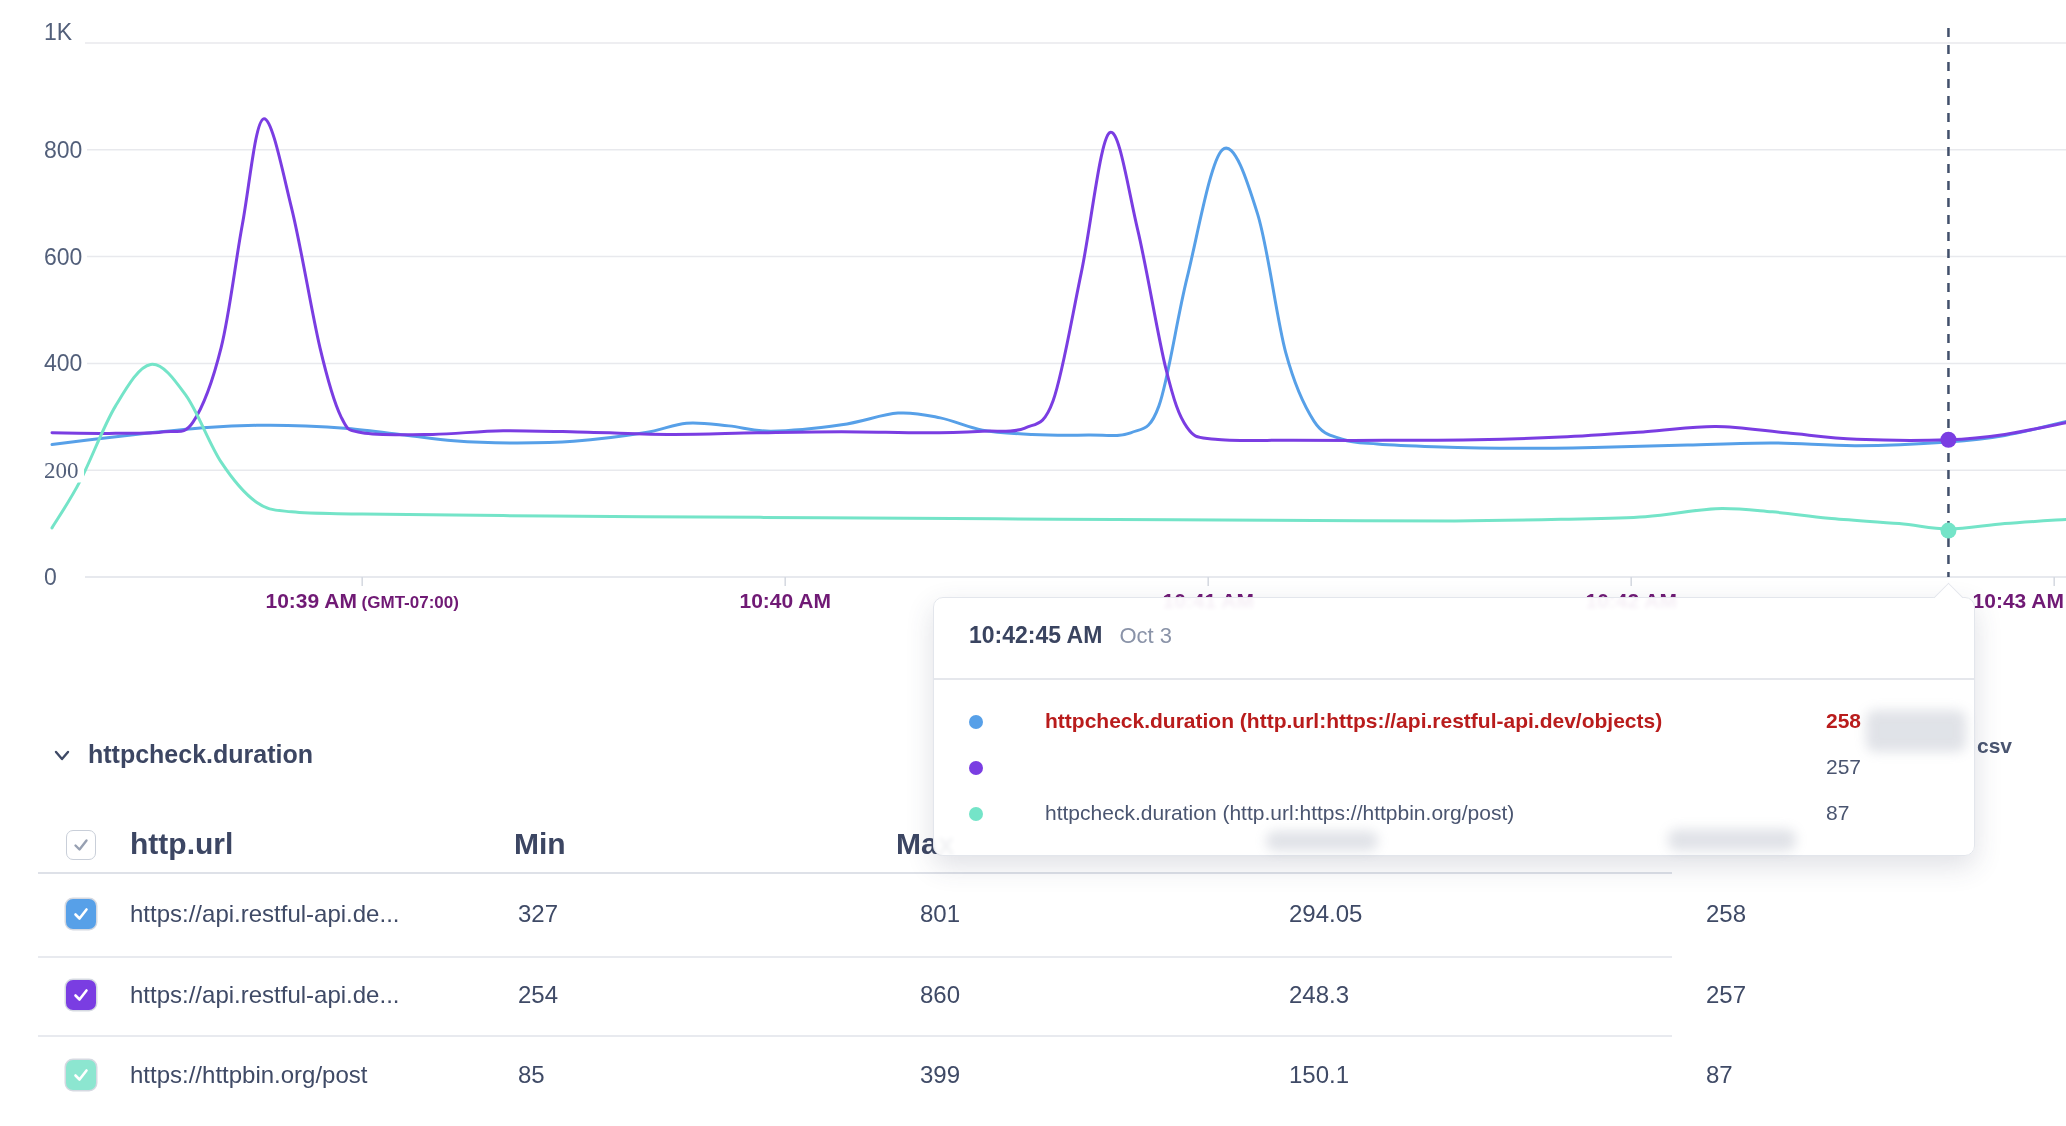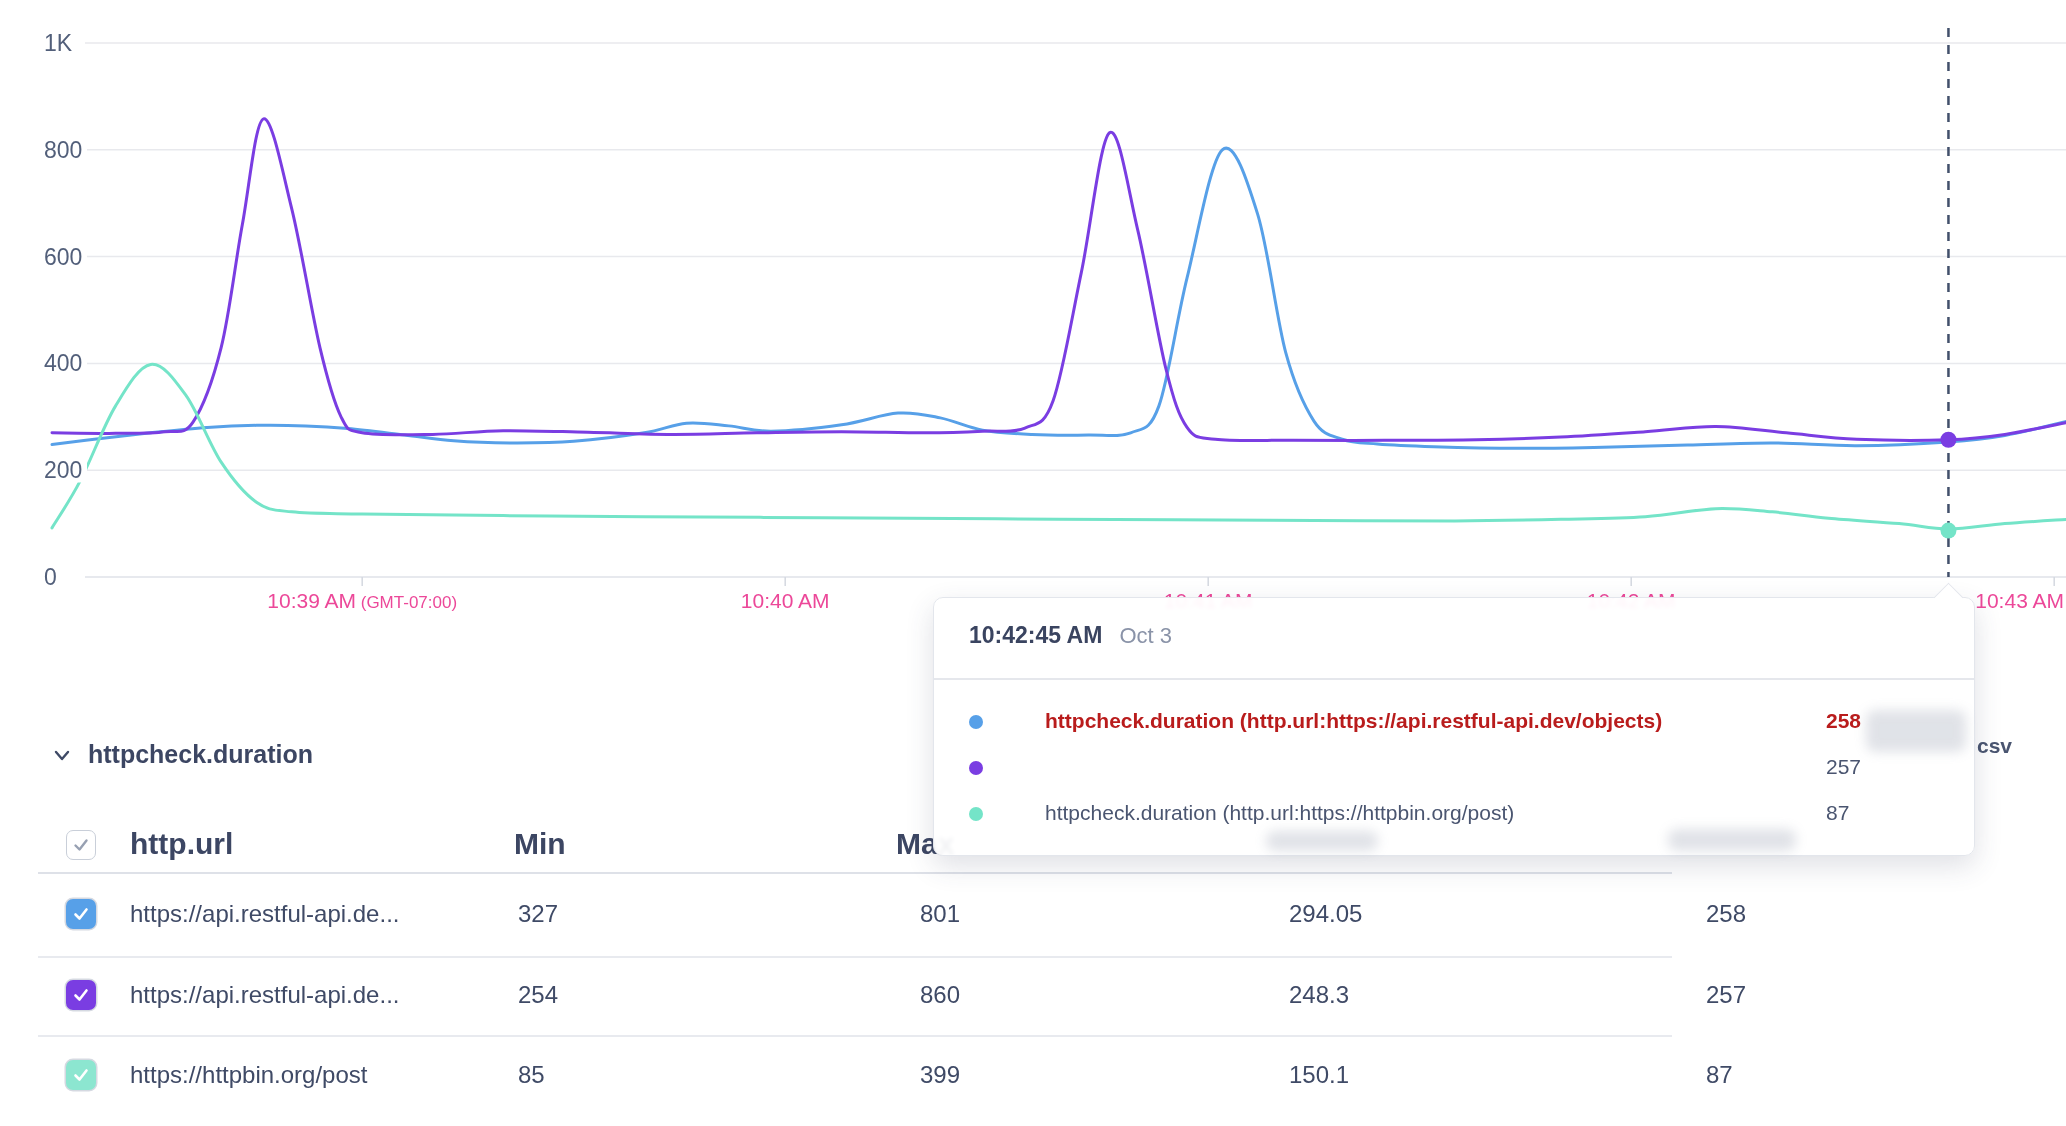--- a/index.html
+++ b/index.html
@@ -11,21 +11,21 @@
   
   #chart-region{position:absolute;left:0;top:0;width:2066px;height:640px;}
   #chart-svg{position:absolute;left:0;top:0;}
   .y-label{
     position:absolute;left:44px;transform:translateY(-50%);
     font-size:23px;color:#525f7a;background:#fff;padding:1px 5px 1px 0;
     line-height:1;z-index:3;
   }
   .x-label{
     position:absolute;top:588px;transform:translateX(-50%);
-    font-size:21px;color:#ec4899;white-space:nowrap;z-index:1;line-height:1.2;
+    font-size:21px;color:#701a75;white-space:nowrap;z-index:1;line-height:1.2;font-weight:bold;
   }
   .x-label .tz{font-size:17px;}
   
   .section-header{position:absolute;left:50px;top:740px;display:flex;align-items:center;z-index:2;}
   .chev{width:24px;height:24px;margin-right:14px;cursor:pointer;}
   .section-title{font-size:25px;font-weight:bold;color:#3c4663;}
   .csv-link{
     position:absolute;left:1977px;top:734px;font-size:21px;font-weight:bold;
     color:#4a5570;z-index:2;cursor:pointer;
   }
@@ -82,25 +82,25 @@
       <line x1="1631.2" y1="577" x2="1631.2" y2="586" stroke="#d4d8e0" stroke-width="1.5"></line>
       <line x1="2054.2" y1="577" x2="2054.2" y2="586" stroke="#d4d8e0" stroke-width="1.5"></line>
       <path d="M52,444.568C59.05,443.678 77.85,441.1859999999999 94.3,439.22799999999995C110.75,437.27 131.89999999999998,434.77799999999996 150.7,432.82C169.5,430.862 189.475,428.726 207.1,427.48C224.725,426.23400000000004 240,425.611 256.45,425.344C272.9,425.077 290.525,425.344 305.79999999999995,425.878C321.07499999999993,426.412 331.65,427.03499999999997 348.09999999999997,428.548C364.54999999999995,430.06100000000004 386.875,432.909 404.5,434.956C422.125,437.00300000000004 436.22499999999997,439.495 453.84999999999997,440.83C471.47499999999997,442.16499999999996 490.275,442.877 510.25,442.966C530.225,443.055 551.375,443.05500000000006 573.6999999999999,441.36400000000003C596.0249999999999,439.673 625.3999999999999,435.846 644.1999999999999,432.82C663,429.794 672.4,424.36499999999995 686.5,423.20799999999997C700.6,422.051 714.6999999999999,424.543 728.8,425.878C742.9,427.21299999999997 752.3,431.39599999999996 771.1,431.21799999999996C789.9000000000001,431.03999999999996 820.45,427.836 841.6,424.81C862.75,421.784 881.55,414.219 898,413.062C914.45,411.90500000000003 926.1999999999999,415.02 940.3,417.868C954.4,420.716 967.325,427.39099999999996 982.6,430.15C997.875,432.909 1014.3249999999998,433.62100000000004 1031.9499999999998,434.422C1049.5749999999998,435.223 1071.8999999999999,435.223 1088.35,434.956C1104.8,434.689 1118.8999999999999,437.626 1130.6499999999999,432.82C1142.3999999999999,428.014 1149.4499999999998,431.93 1158.85,406.12C1168.25,380.31 1176.475,320.68 1187.05,277.96C1197.625,235.23999999999998 1210.55,160.47999999999996 1222.3,149.79999999999995C1234.05,139.11999999999995 1246.975,180.05999999999997 1257.55,213.88C1268.125,247.70000000000002 1276.35,318.18800000000005 1285.75,352.72C1295.15,387.252 1304.5500000000002,406.654 1313.95,421.072C1323.35,435.49 1331.5749999999998,435.40099999999995 1342.1499999999999,439.22799999999995C1352.725,443.05499999999995 1362.1249999999998,442.788 1377.3999999999999,444.034C1392.675,445.28 1410.3,445.99199999999996 1433.8,446.70399999999995C1457.3,447.41599999999994 1490.1999999999998,448.217 1518.3999999999999,448.306C1546.6,448.395 1574.8,447.772 1603,447.238C1631.2,446.704 1659.3999999999999,445.81399999999996 1687.6,445.102C1715.8,444.39 1744,442.877 1772.2,442.966C1800.4,443.055 1827.425,445.81399999999996 1856.8,445.63599999999997C1886.175,445.45799999999997 1923.775,443.589 1948.45,441.898C1973.125,440.20700000000005 1984.875,438.961 2004.85,435.49C2024.8249999999998,432.019 2057.7250000000004,423.475 2068.3,421.072" fill="none" stroke="#57a0e8" stroke-width="3" stroke-linecap="round"></path>
       <path d="M52,432.82C62.574999999999996,432.909 96.64999999999999,433.532 115.44999999999999,433.354C134.25,433.176 151.875,433.621 164.8,431.75199999999995C177.72500000000002,429.8829999999999 183.6,436.202 193,422.14C202.4,408.078 212.975,380.31 221.2,347.38C229.42499999999998,314.45 235.29999999999998,262.652 242.35,224.56C249.4,186.468 255.275,121.49799999999998 263.5,118.82799999999997C271.725,116.15799999999997 282.3,170.44799999999995 291.7,208.53999999999996C301.09999999999997,246.63199999999998 311.67499999999995,312.67 319.9,347.38C328.125,382.09 334,402.55999999999995 341.05,416.79999999999995C348.1,431.03999999999996 346.925,429.883 362.2,432.82C377.47499999999997,435.757 409.2,434.778 432.7,434.422C456.2,434.06600000000003 477.35,431.03999999999996 503.2,430.68399999999997C529.05,430.328 559.5999999999999,431.663 587.8,432.286C616,432.909 644.1999999999999,434.333 672.4,434.422C700.6,434.511 728.8,433.265 757,432.82C785.2,432.375 813.4000000000001,431.75199999999995 841.6,431.75199999999995C869.8,431.75199999999995 902.6999999999999,432.909 926.1999999999999,432.82C949.6999999999999,432.731 966.15,432.01899999999995 982.6,431.21799999999996C999.0500000000001,430.417 1013.1500000000001,433.087 1024.9,428.014C1036.65,422.94100000000003 1043.6999999999998,426.679 1053.1,400.78C1062.5,374.881 1071.8999999999999,317.298 1081.3,272.62C1090.7,227.942 1100.1,139.832 1109.5,132.712C1118.9,125.59199999999998 1128.3000000000002,190.56199999999998 1137.7,229.89999999999998C1147.1,269.238 1157.675,335.81 1165.8999999999999,368.74C1174.1249999999998,401.67 1178.8249999999998,415.732 1187.05,427.48C1195.275,439.228 1197.625,437.092 1215.25,439.22799999999995C1232.875,441.3639999999999 1264.6,440.118 1292.8,440.296C1321,440.474 1353.9,440.385 1384.45,440.296C1415,440.207 1446.725,440.296 1476.1,439.762C1505.475,439.228 1532.5,438.427 1560.7,437.092C1588.9,435.75699999999995 1619.45,433.5319999999999 1645.3,431.75199999999995C1671.1499999999999,429.972 1692.3,426.234 1715.8,426.412C1739.3,426.59 1762.8,430.68399999999997 1786.3,432.82C1809.8,434.956 1829.7749999999999,438.07099999999997 1856.8,439.22799999999995C1883.825,440.38499999999993 1923.775,440.563 1948.45,439.762C1973.125,438.961 1984.875,437.35900000000004 2004.85,434.422C2024.8249999999998,431.485 2057.7250000000004,424.187 2068.3,422.14" fill="none" stroke="#7a3de2" stroke-width="3" stroke-linecap="round"></path>
       <path d="M52,527.872C56.7,520.04 69.625,501.17199999999997 80.2,480.88C90.775,460.588 103.69999999999999,425.522 115.44999999999999,406.12C127.19999999999999,386.718 138.95,366.24799999999993 150.7,364.46799999999996C162.45,362.688 174.2,379.153 185.95,395.44C197.7,411.727 209.45,444.39 221.2,462.19C232.95,479.99 244.7,493.963 256.45,502.24C268.2,510.517 274.075,509.89399999999995 291.7,511.852C309.325,513.81 326.95,513.365 362.2,513.988C397.45,514.6110000000001 456.2,515.145 503.2,515.59C550.1999999999999,516.0350000000001 591.3249999999999,516.302 644.1999999999999,516.658C697.0749999999999,517.014 761.6999999999999,517.37 820.4499999999999,517.726C879.1999999999999,518.082 937.9499999999999,518.438 996.6999999999999,518.794C1055.45,519.15 1120.075,519.595 1172.95,519.862C1225.825,520.1289999999999 1266.95,520.218 1313.95,520.396C1360.95,520.574 1413.825,521.108 1454.95,520.93C1496.075,520.752 1528.9750000000001,520.04 1560.7,519.328C1592.425,518.616 1619.45,518.438 1645.3,516.658C1671.1499999999999,514.878 1694.6499999999999,509.449 1715.8,508.648C1736.95,507.84700000000004 1753.4,510.25 1772.2,511.852C1791,513.454 1807.4499999999998,516.302 1828.6,518.26C1849.75,520.218 1879.125,521.82 1899.1,523.6C1919.0749999999998,525.38 1930.825,528.94 1948.45,528.94C1966.075,528.94 1984.875,525.202 2004.85,523.6C2024.8249999999998,521.998 2057.7250000000004,520.04 2068.3,519.328" fill="none" stroke="#74e4c8" stroke-width="3" stroke-linecap="round"></path>
       <line x1="1948.45" y1="28" x2="1948.45" y2="577" stroke="#42506b" stroke-width="2.5" stroke-dasharray="9 8"></line>
       <circle cx="1948.45" cy="439.762" r="8" fill="#7a3de2"></circle>
       <circle cx="1948.45" cy="530.542" r="8" fill="#74e4c8"></circle>
     </svg>
   <div id="y-labels">
-      <div class="y-label" style="top: 43px;">1K</div>
+      <div class="y-label" style="top: 32px;">1K</div>
       <div class="y-label" style="top: 149.8px;">800</div>
       <div class="y-label" style="top: 256.6px;">600</div>
       <div class="y-label" style="top: 363.4px;">400</div>
-      <div class="y-label" style="top: 470.2px;">200</div>
+      <div class="y-label" style="top: 470.2px; font-family: Liberation Serif, serif;">200</div>
       <div class="y-label" style="top: 577px;">0</div>
     </div>
   <div id="x-labels">
       <div class="x-label" style="left: 362.2px;">10:39 AM<span class="tz"> (GMT-07:00)</span></div>
       <div class="x-label" style="left: 785.2px;">10:40 AM</div>
       <div class="x-label" style="left: 1208.2px;">10:41 AM</div>
       <div class="x-label" style="left: 1631.2px;">10:42 AM</div>
       <div class="x-label" style="left: auto; right: 2px; transform: none;">10:43 AM</div>
     </div>
 </div>

